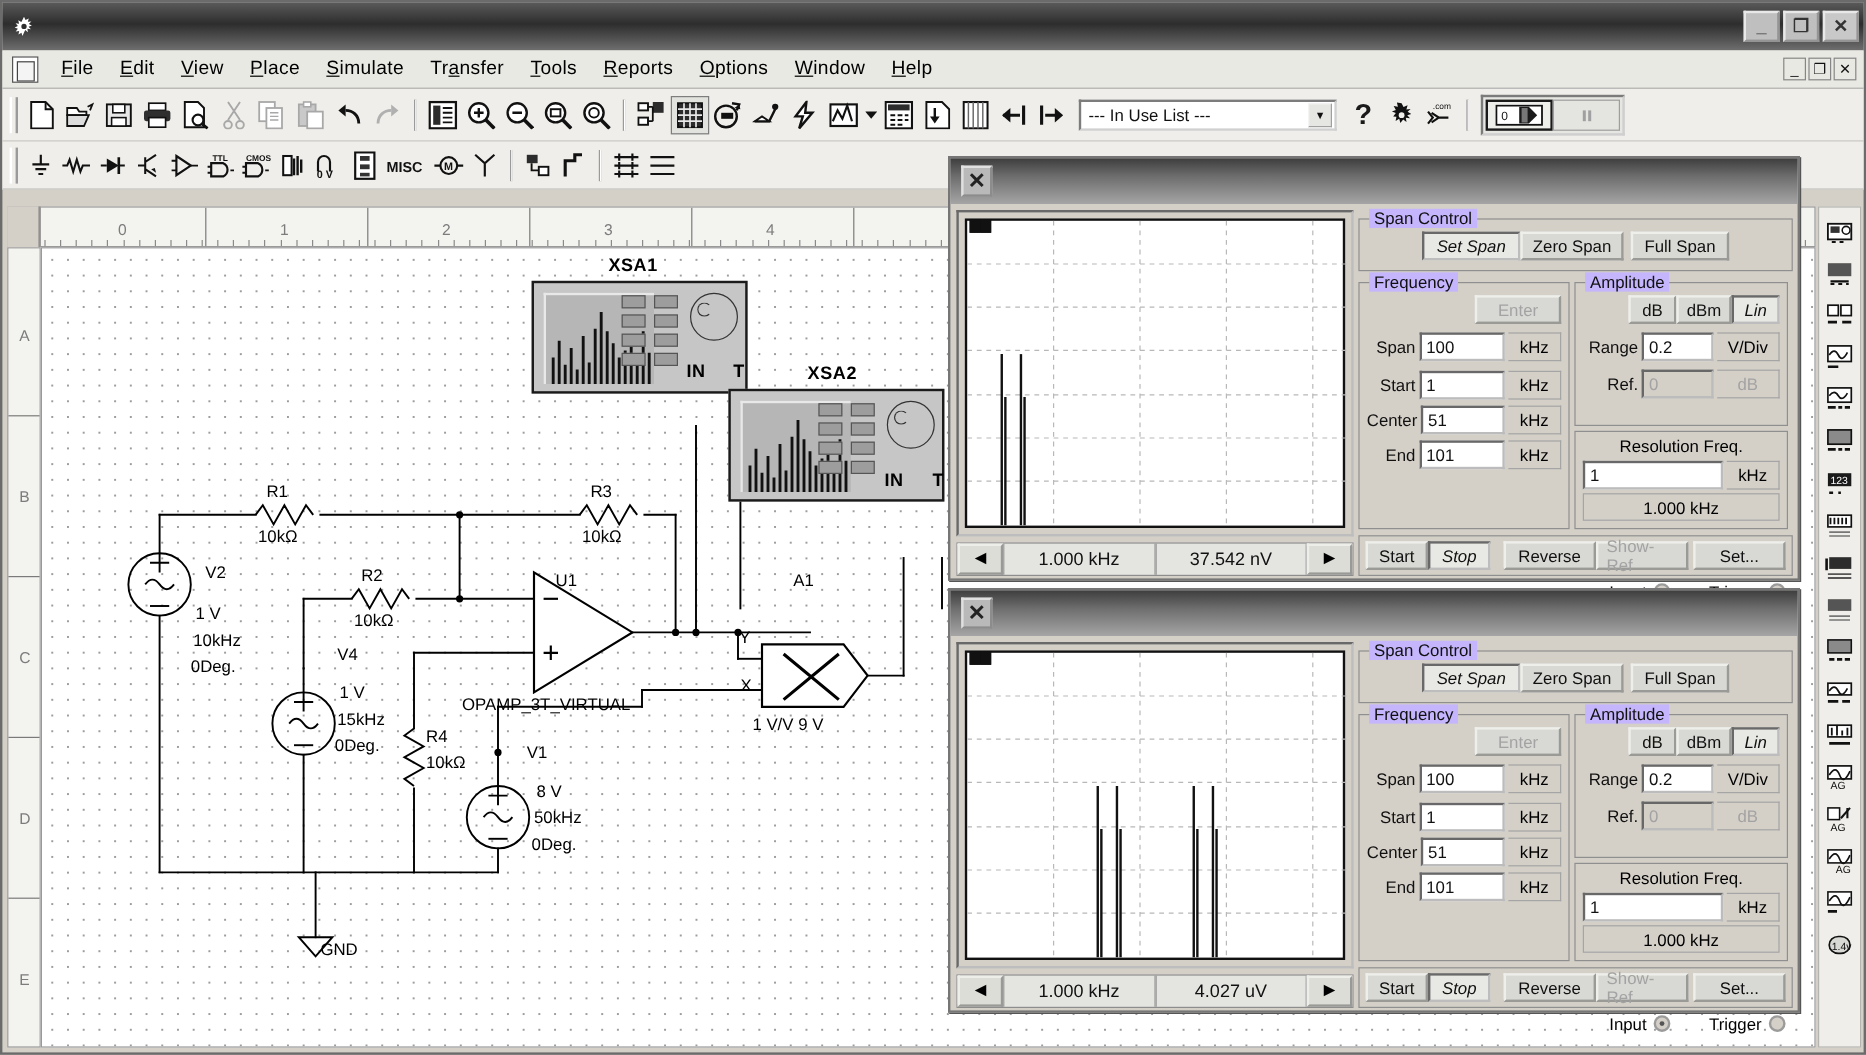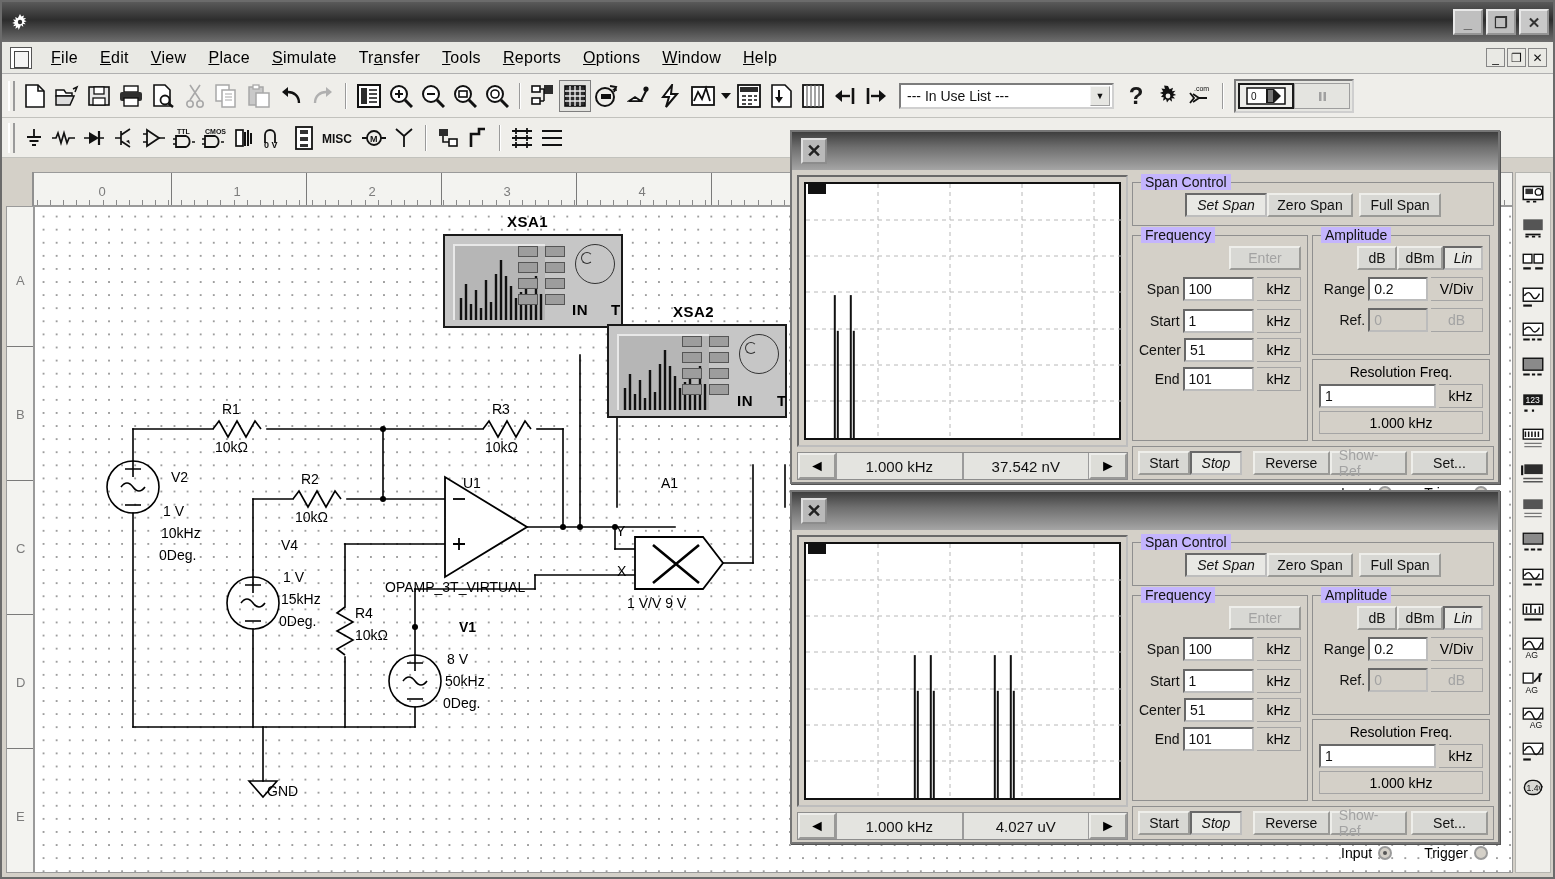--- a/index.html
+++ b/index.html
@@ -894,21 +894,21 @@
         <div class="lbl" style="left:136px; top:262px;">V2</div>
         <div class="lbl" style="left:128px; top:296px;">1 V</div>
         <div class="lbl" style="left:126px; top:318px;">10kHz</div>
         <div class="lbl" style="left:124px; top:340px;">0Deg.</div>
 
         <div class="lbl" style="left:246px; top:330px;">V4</div>
         <div class="lbl" style="left:248px; top:362px;">1 V</div>
         <div class="lbl" style="left:246px; top:384px;">15kHz</div>
         <div class="lbl" style="left:244px; top:406px;">0Deg.</div>
 
-        <div class="lbl" style="left:424px; top:412px;font-weight:bold;">V1</div>
+        <div class="lbl" style="left:404px; top:412px;">V1</div>
         <div class="lbl" style="left:412px; top:444px;">8 V</div>
         <div class="lbl" style="left:410px; top:466px;">50kHz</div>
         <div class="lbl" style="left:408px; top:488px;">0Deg.</div>
 
         <div class="lbl" style="left:626px; top:268px;">A1</div>
         <div class="lbl" style="left:592px; top:388px;">1 V/V 9 V</div>
         <div class="lbl" style="left:581px; top:316px;">Y</div>
         <div class="lbl" style="left:582px; top:356px;">X</div>
 
         <div class="lbl" style="left:232px; top:576px;">GND</div>

